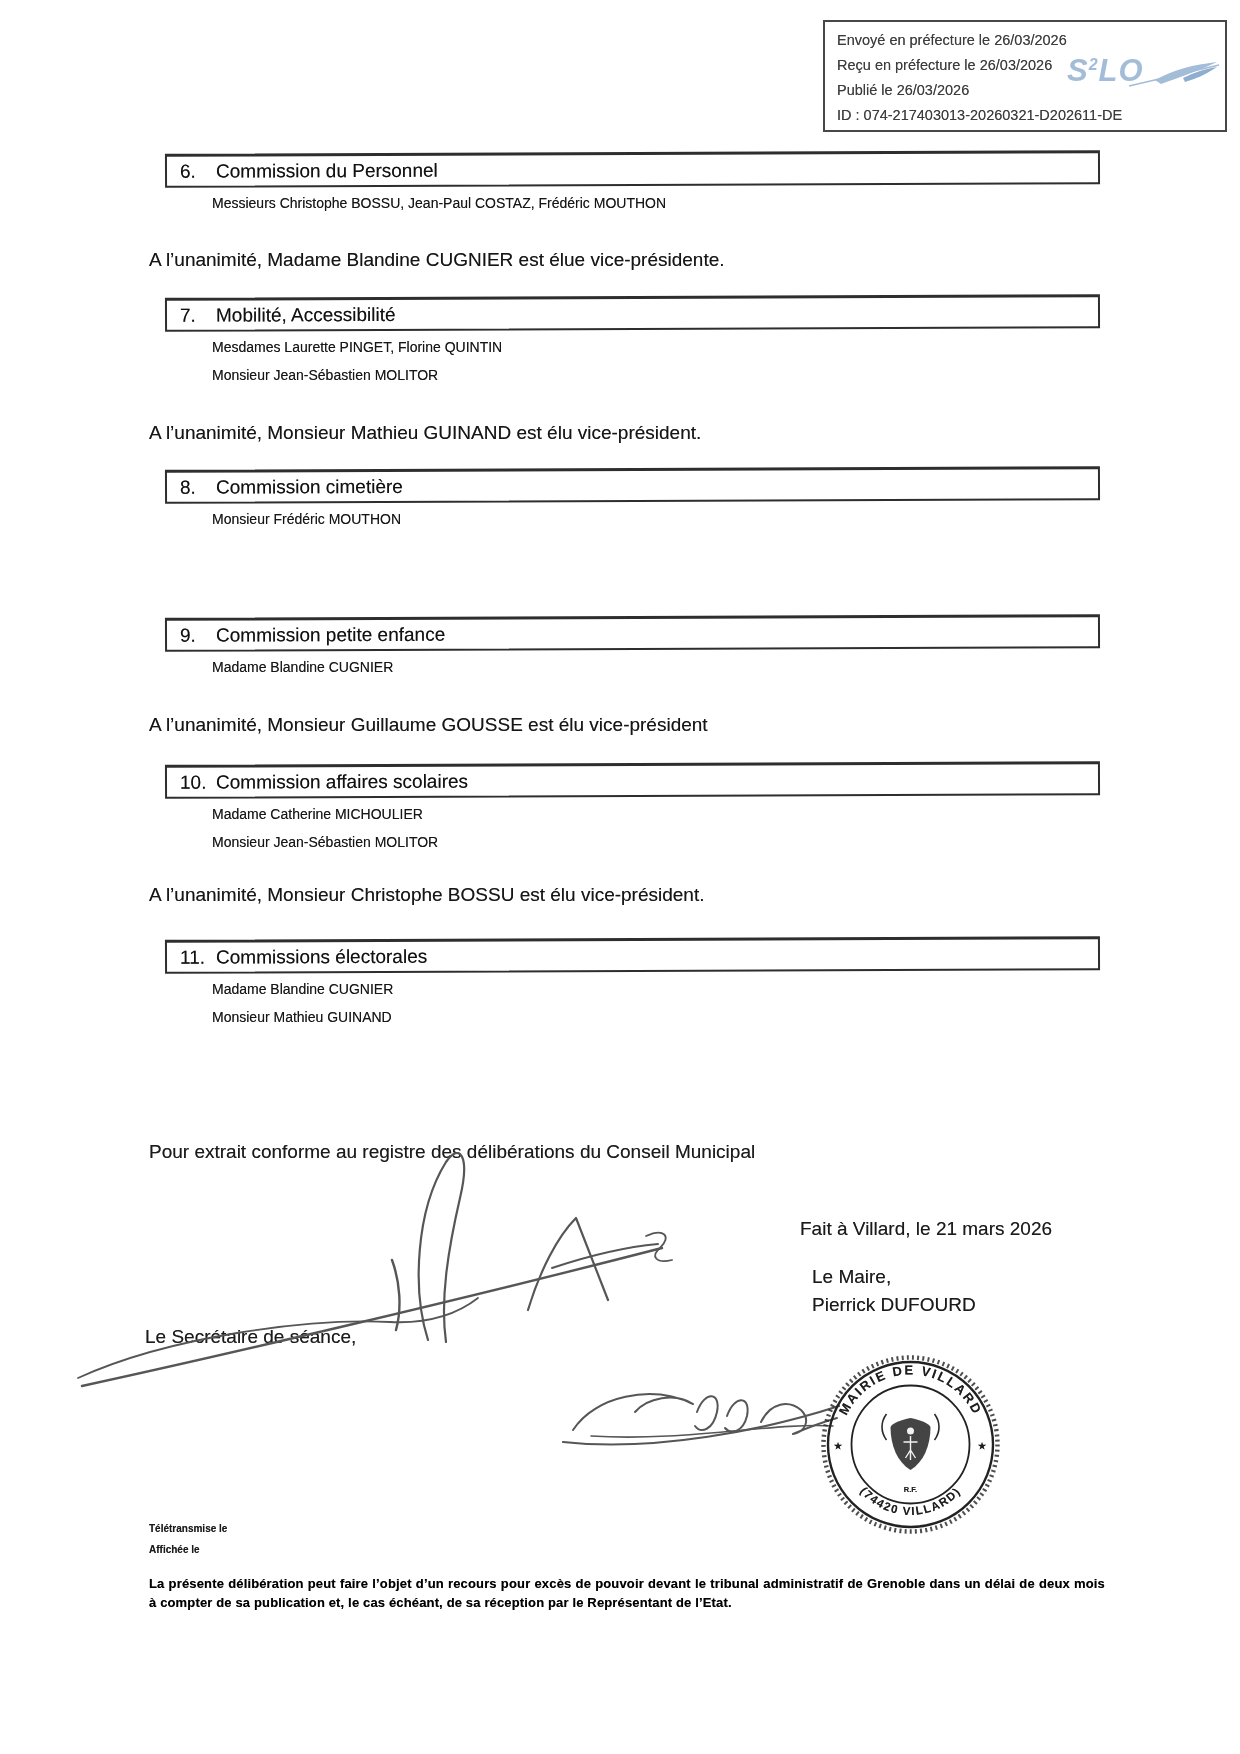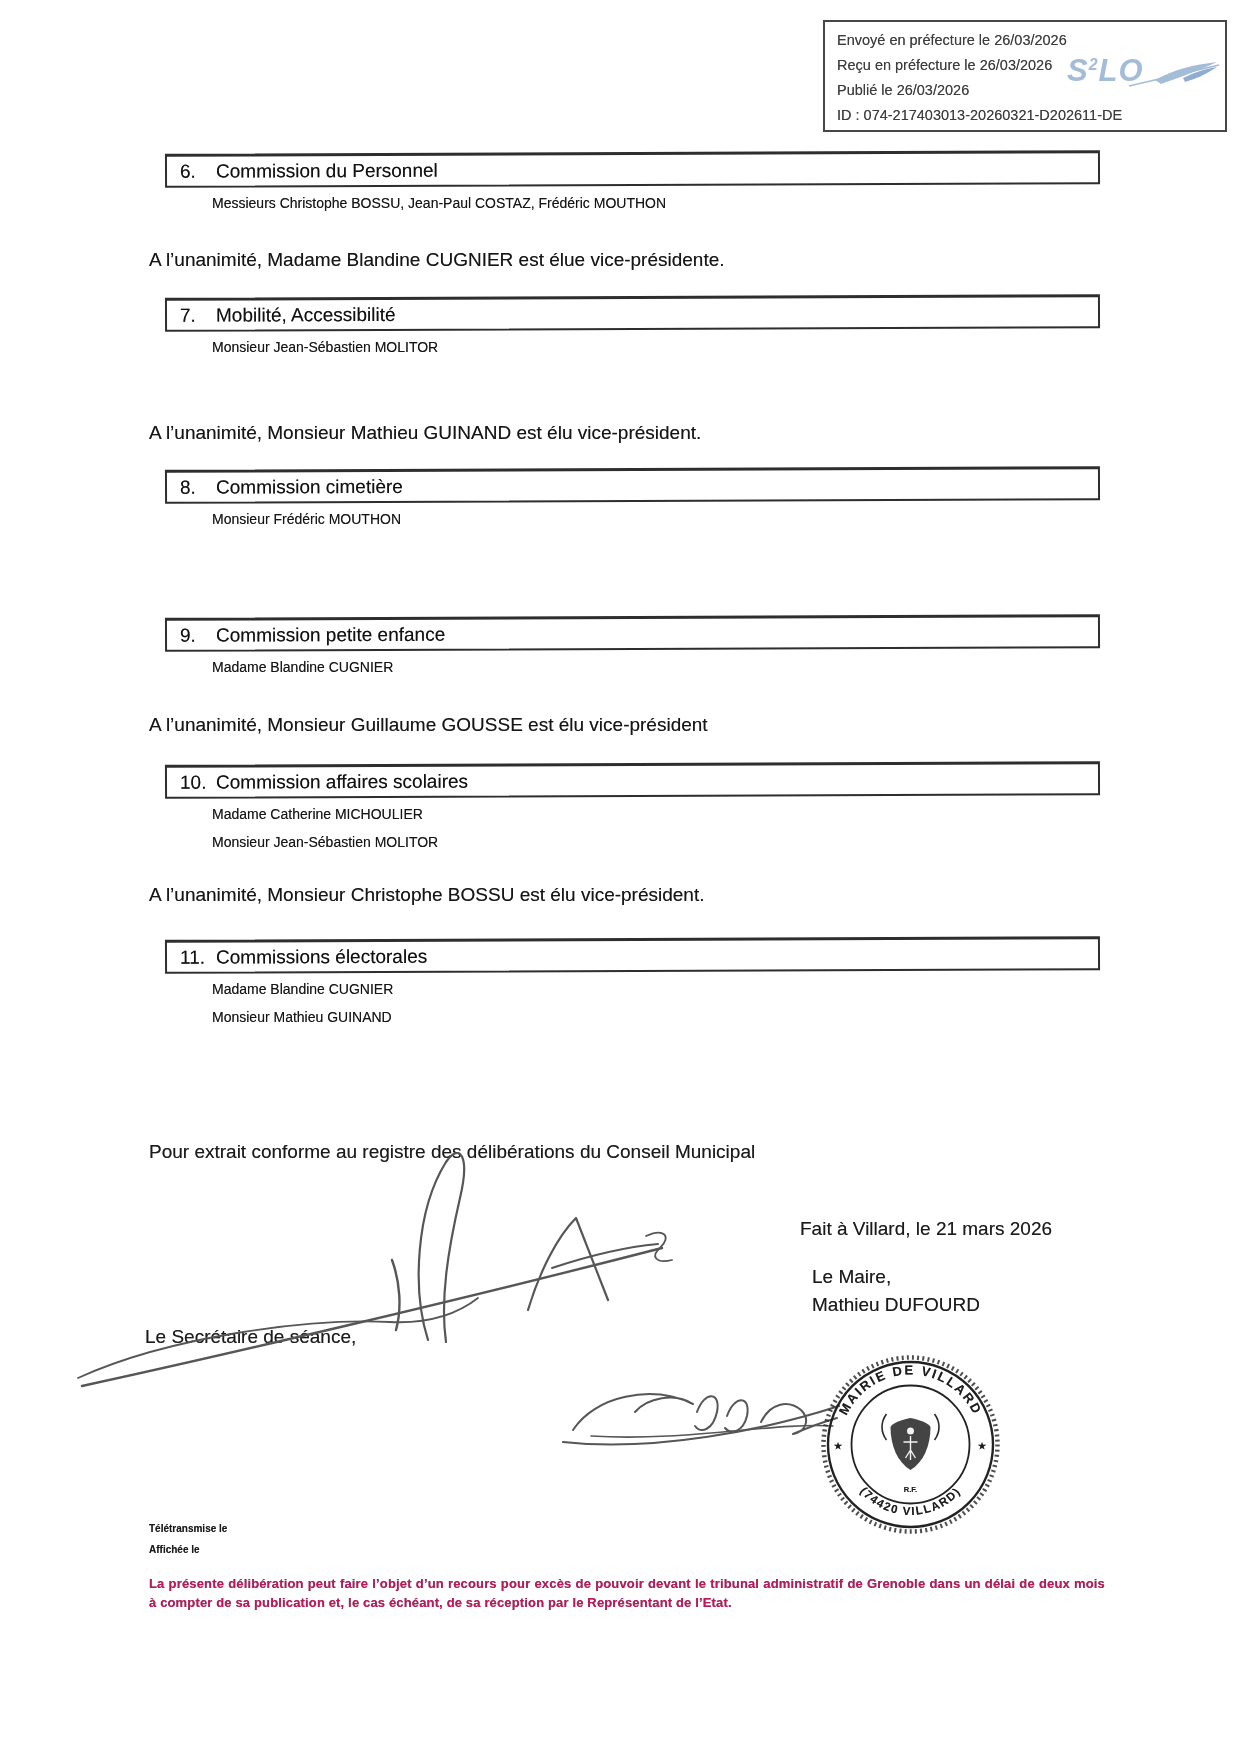--- a/index.html
+++ b/index.html
@@ -37,21 +37,21 @@
   .extract{position:absolute;left:149px;top:1141px;font-size:19px;}
   .place-date{position:absolute;left:800px;top:1182px;font-size:19px;margin-top:36px;}
   .mayor{position:absolute;left:812px;top:1263px;font-size:19px;line-height:28px;}
   .secretary{position:absolute;left:145px;top:1326px;font-size:19px;}
   .sig{position:absolute;}
   .sig path{fill:none;stroke:#565656;stroke-linecap:round;stroke-linejoin:round;}
   
   .transmitted{position:absolute;left:149px;top:1518px;font-size:10px;font-weight:bold;line-height:21px;}
   .legal{
     position:absolute;left:149px;top:1574px;width:956px;font-size:13px;font-weight:bold;
-    text-align:justify;line-height:19px;letter-spacing:.15px;color:#be185d;
+    text-align:justify;line-height:19px;letter-spacing:.15px;color:#000000;
   }
   .seal-svg{position:absolute;left:818px;top:1352px;}
   .seal-text{font-family:"Liberation Sans",sans-serif;font-weight:bold;fill:#1d1d1d;}
 </style>
 </head>
 <body>
 
 <div class="page">
 
   <div class="stamp">
@@ -77,20 +77,21 @@
     </div>
   </div>
   <div class="resolution" style="top:249px">A l’unanimité, Madame Blandine CUGNIER est élue vice-présidente.</div>
 
   <div class="section" style="top:296px">
     <div class="sec-box">
       <span class="sec-num">7.</span>
       <span class="sec-title">Mobilité, Accessibilité</span>
     </div>
     <div class="sec-members">
+      <div class="member">Mesdames Laurette PINGET, Florine QUINTIN</div>
       <div class="member">Monsieur Jean-Sébastien MOLITOR</div>
     </div>
   </div>
   <div class="resolution" style="top:422px">A l’unanimité, Monsieur Mathieu GUINAND est élu vice-président.</div>
 
   <div class="section" style="top:468px">
     <div class="sec-box">
       <span class="sec-num">8.</span>
       <span class="sec-title">Commission cimetière</span>
     </div>
@@ -130,21 +131,21 @@
     <div class="sec-members">
       <div class="member">Madame Blandine CUGNIER</div>
       <div class="member">Monsieur Mathieu GUINAND</div>
     </div>
   </div>
 
   <div class="extract">Pour extrait conforme au registre des délibérations du Conseil Municipal</div>
   <div class="place-date">Fait à Villard, le 21 mars 2026</div>
   <div class="mayor">
     <div>Le Maire,</div>
-    <div>Mathieu DUFOURD</div>
+    <div>Pierrick DUFOURD</div>
   </div>
   <div class="secretary">Le Secrétaire de séance,</div>
 
   <svg class="sig" style="left:60px;top:1140px" width="640" height="270" viewBox="0 0 640 270">
     <path d="M22 246 C160 216 400 160 602 108" stroke-width="2.4"></path>
     <path d="M18 238 C110 196 250 178 330 182 C372 184 400 172 418 158" stroke-width="1.8"></path>
     <path d="M368 200 C352 150 356 70 386 22 C400 2 410 16 400 58 C388 110 380 160 386 202" stroke-width="2.2"></path>
     <path d="M468 170 C480 130 498 96 516 78 L548 160" stroke-width="2.2"></path>
     <path d="M492 128 C540 112 576 106 598 104" stroke-width="2"></path>
     <path d="M586 96 C604 88 612 96 600 108 C590 116 596 124 612 120" stroke-width="1.8"></path>

